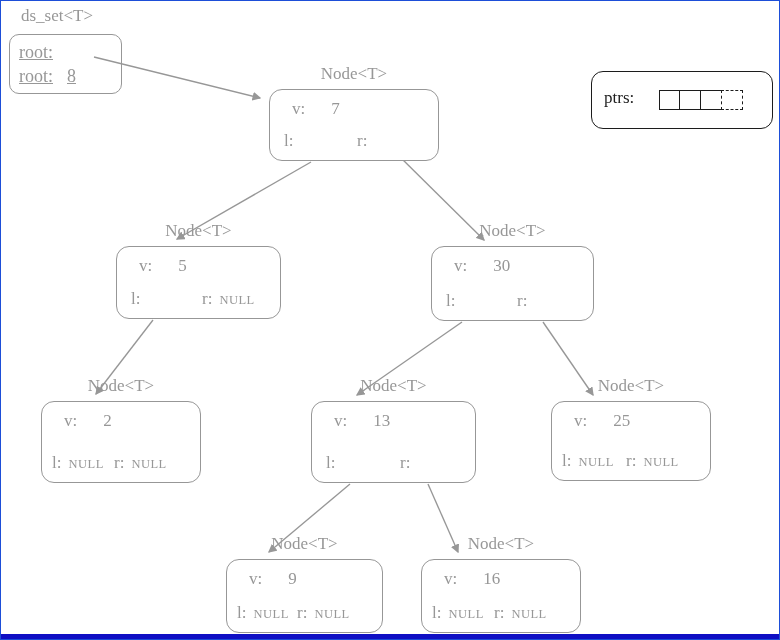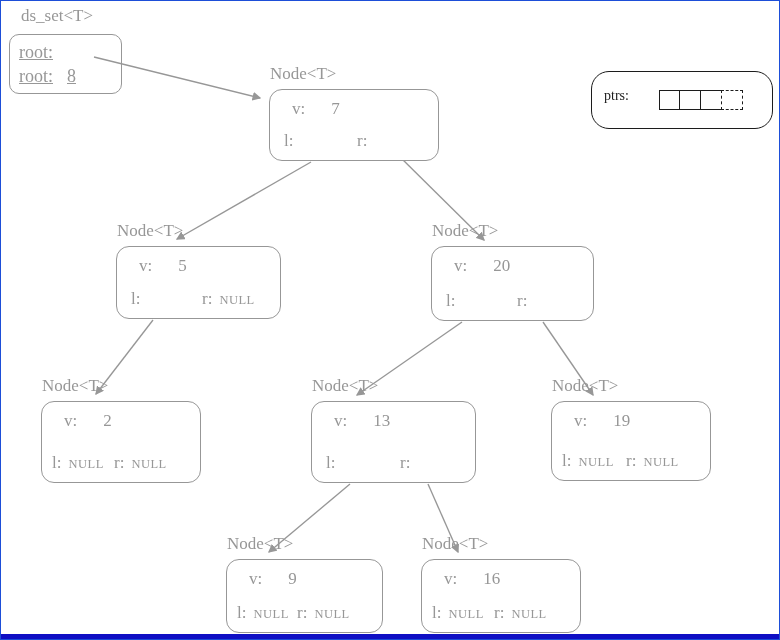--- a/index.html
+++ b/index.html
@@ -30,40 +30,40 @@
   }
   .size-val { margin-left: 14px; }
 
   
   .iter-title {
     position: absolute; left: 598px; top: 46px;
     font-size: 17px; color: var(--ink);
   }
   .iter-box {
     position: absolute; left: 590px; top: 70px; width: 182px; height: 58px;
-    border: 1.6px solid var(--ink); border-radius: 18px;
-    color: var(--ink); font-size: 14px;
+    border: 1.6px solid var(--ink); border-radius: 12px;
+    color: var(--ink); font-size: 17px;
   }
   .iter-ptrs { position: absolute; left: 12px; top: 16px; }
   .ptr-cells { position: absolute; left: 68px; top: 18px; white-space: nowrap; font-size: 0; }
   .ptr-cell {
     display: inline-block; width: 22px; height: 20px;
     border: 1.3px solid var(--ink); margin-left: -1.3px; background: #fff;
   }
   .ptr-cell.dashed { border-style: dashed; }
 
   
   .node-box {
     position: absolute;
     border: 1.6px solid var(--gray); border-radius: 13px;
     color: var(--gray); font-size: 17px; background: #fff;
   }
   .node-label {
     position: absolute; top: -26px; left: 0; width: 100%;
-    color: var(--gray); font-size: 17px;
+    text-align: center; color: var(--gray); font-size: 17px;
   }
   .vrow { position: absolute; top: 9px; left: 22px; white-space: nowrap; }
   .val { margin-left: 26px; }
   .lgroup { position: absolute; bottom: 9px; left: 14px; white-space: nowrap; }
   .rgroup { position: absolute; bottom: 9px; white-space: nowrap; }
   .null { font-size: 12.5px; letter-spacing: 0.5px; }
   .lr-val { margin-left: 7px; }
 
   
   .edges { position: absolute; left: 0; top: 0; pointer-events: none; }
@@ -117,42 +117,42 @@
 
   <div class="node-box" style="left:115px; top:245px; width:165px; height:73px;">
     <div class="node-label">Node&lt;T&gt;</div>
     <div class="vrow"><span>v:</span><span class="val">5</span></div>
     <span class="lgroup"><span>l:</span><span class="null lr-val"></span></span>
     <span class="rgroup" style="left:85px;"><span>r:</span><span class="null lr-val">NULL</span></span>
   </div>
 
   <div class="node-box" style="left:430px; top:245px; width:163px; height:75px;">
     <div class="node-label">Node&lt;T&gt;</div>
-    <div class="vrow"><span>v:</span><span class="val">20</span></div>
+    <div class="vrow"><span>v:</span><span class="val">30</span></div>
     <span class="lgroup"><span>l:</span><span class="null lr-val"></span></span>
     <span class="rgroup" style="left:85px;"><span>r:</span><span class="null lr-val"></span></span>
   </div>
 
   <div class="node-box" style="left:40px; top:400px; width:160px; height:82px;">
     <div class="node-label">Node&lt;T&gt;</div>
     <div class="vrow"><span>v:</span><span class="val">2</span></div>
     <span class="lgroup" style="left:10px;"><span>l:</span><span class="null lr-val">NULL</span></span>
     <span class="rgroup" style="left:72px;"><span>r:</span><span class="null lr-val">NULL</span></span>
   </div>
 
   <div class="node-box" style="left:310px; top:400px; width:165px; height:82px;">
     <div class="node-label">Node&lt;T&gt;</div>
     <div class="vrow"><span>v:</span><span class="val">13</span></div>
     <span class="lgroup"><span>l:</span><span class="null lr-val"></span></span>
     <span class="rgroup" style="left:88px;"><span>r:</span><span class="null lr-val"></span></span>
   </div>
 
   <div class="node-box" style="left:550px; top:400px; width:160px; height:80px;">
     <div class="node-label">Node&lt;T&gt;</div>
-    <div class="vrow"><span>v:</span><span class="val">19</span></div>
+    <div class="vrow"><span>v:</span><span class="val">25</span></div>
     <span class="lgroup" style="left:10px;"><span>l:</span><span class="null lr-val">NULL</span></span>
     <span class="rgroup" style="left:74px;"><span>r:</span><span class="null lr-val">NULL</span></span>
   </div>
 
   <div class="node-box" style="left:225px; top:558px; width:157px; height:74px;">
     <div class="node-label">Node&lt;T&gt;</div>
     <div class="vrow"><span>v:</span><span class="val">9</span></div>
     <span class="lgroup" style="left:10px;"><span>l:</span><span class="null lr-val">NULL</span></span>
     <span class="rgroup" style="left:70px;"><span>r:</span><span class="null lr-val">NULL</span></span>
   </div>

